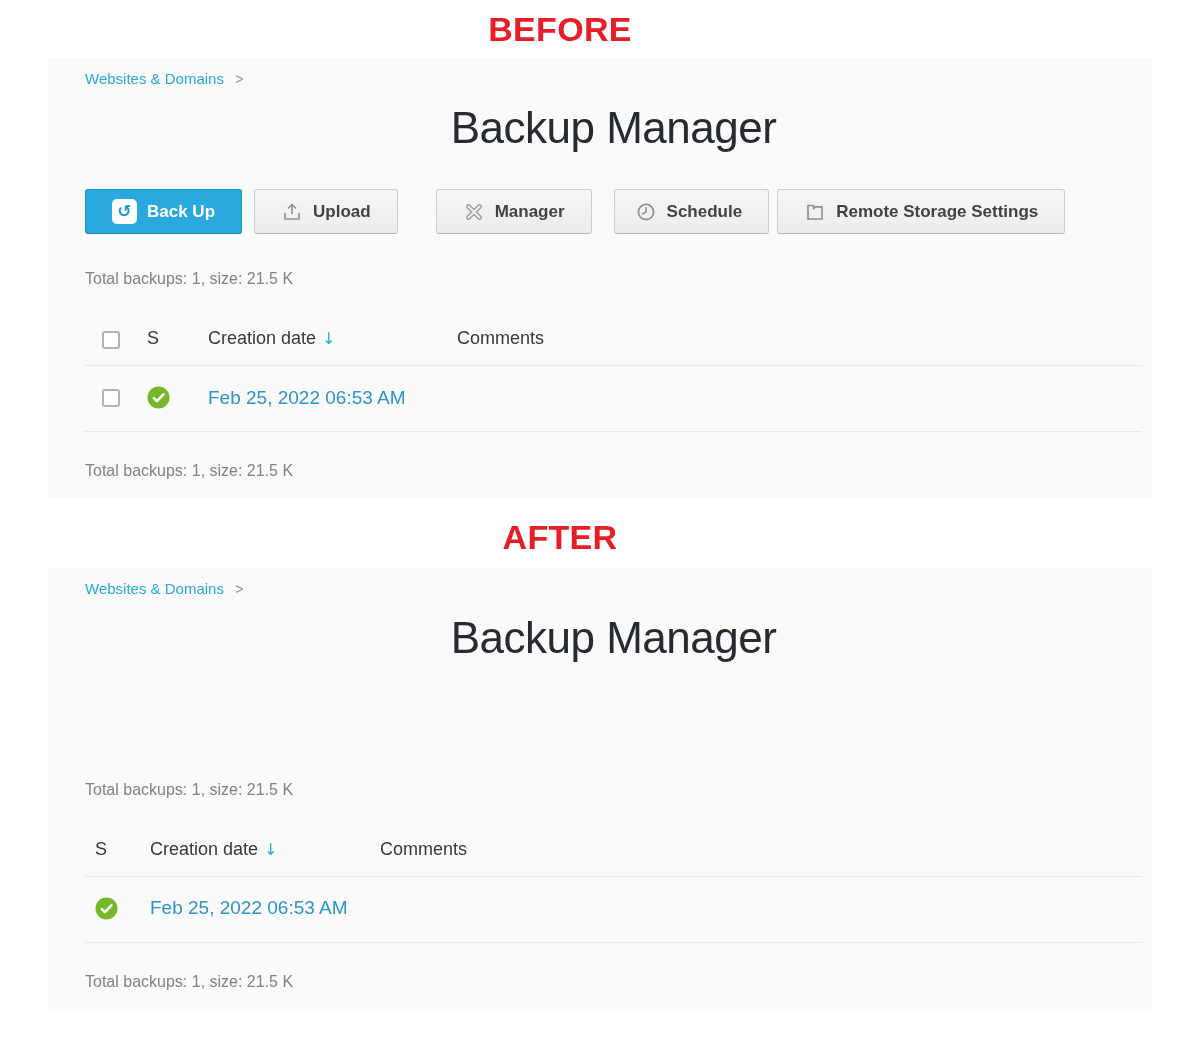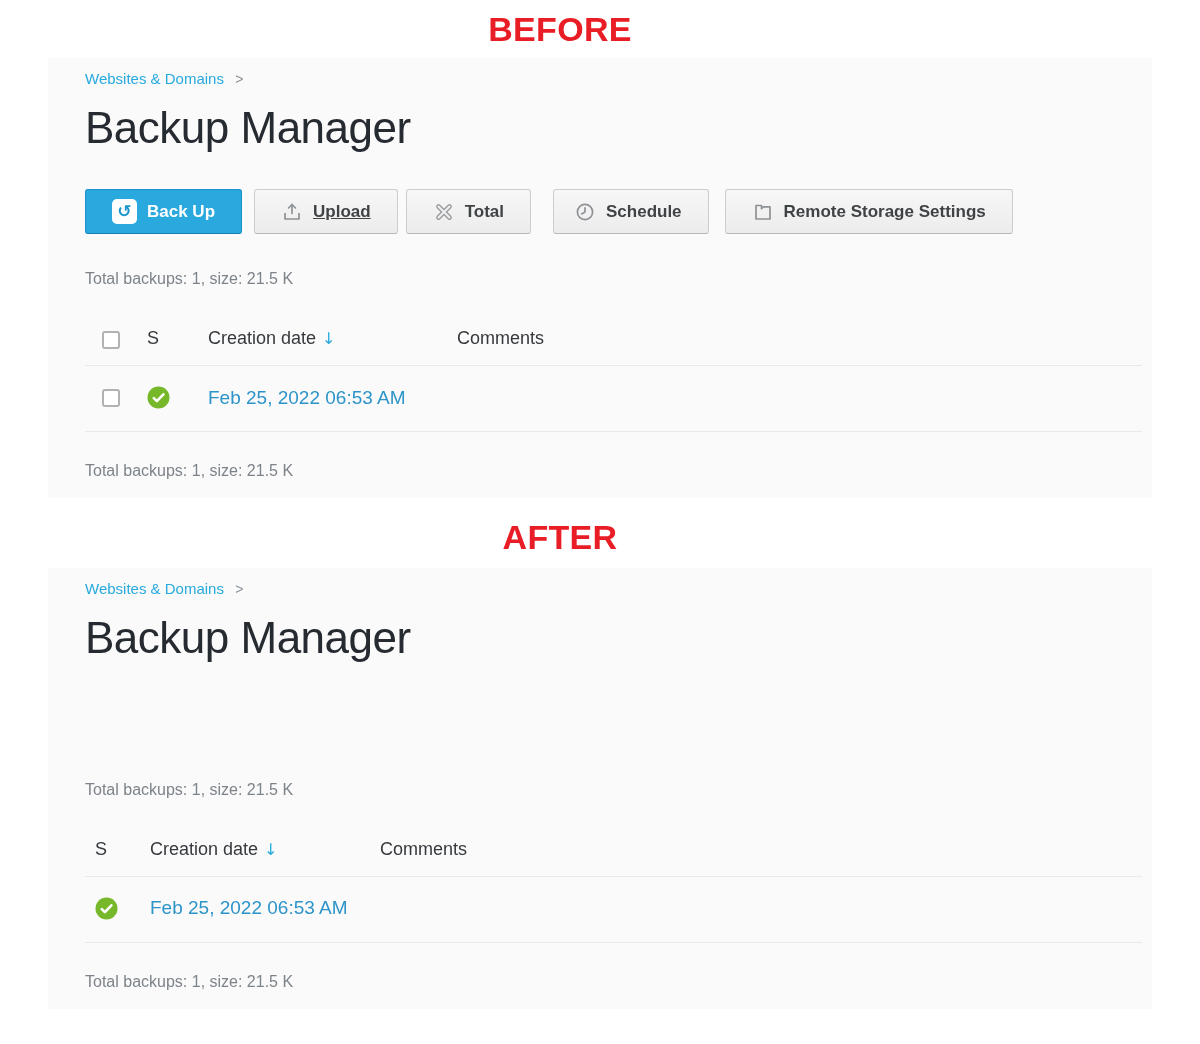--- a/index.html
+++ b/index.html
@@ -16,39 +16,39 @@
   .section-label.after { padding-top:19px; padding-bottom:2px; }
   .panel {
     width:1104px; margin-left:48px; margin-top:8px;
     background:#fafafa; padding:10px 10px 18px 37px;
   }
   .breadcrumb { font-size:15px; padding-top:2px; line-height:17px; }
   .breadcrumb .crumb-link { color:#28aade; text-decoration:none; cursor:pointer; }
   .breadcrumb .crumb-sep { color:#8a9199; margin-left:7px; font-size:14px; }
   .page-title {
     margin:15px 0 0 0; font-size:44px; font-weight:400;
-    color:#262b31; letter-spacing:-0.5px; line-height:1.15;
+    color:#262b31; letter-spacing:-0.5px; line-height:1.15;text-align:center;
   }
   .toolbar { margin-top:36px; height:45px; display:flex; align-items:stretch; }
   .toolbar-spacer { margin-top:36px; height:45px; }
   .btn {
     display:inline-flex; align-items:center; height:45px; padding:0 26px;
     font-family:"Liberation Sans", sans-serif; font-size:17px; font-weight:700;
     color:#404345; background:linear-gradient(#f7f7f7,#ececec);
     border:1px solid #cdcdcd; border-bottom-color:#b7b7b7;
     border-radius:3px; cursor:pointer; white-space:nowrap;
   }
   .btn .btn-ic { margin-right:10px; display:inline-flex; align-items:center; }
   .btn-primary {
     background:#29a9de; border-color:#1d93c6; border-bottom-color:#187fae; color:#ffffff;
   }
   .gap-sm { margin-right:12px; }
-  .gap-lg { margin-right:8px;text-decoration:underline; }
+  .gap-lg { margin-right:38px; }
   .gap-md { margin-right:22px; }
-  .gap-xs { margin-right:16px;padding-left:20px; }
+  .gap-xs { margin-right:8px;padding-left:20px; }
   .backup-chip {
     width:25px; height:25px; background:#ffffff; border-radius:5px;
     display:flex; align-items:center; justify-content:center;
     font-family:"DejaVu Sans", sans-serif; font-size:17px; font-weight:700; color:#1b95cd;
     line-height:1;
   }
   .summary { margin-top:36px; font-size:16px; color:#7d838a; line-height:18px; }
   .summary.bottom { margin-top:30px; }
   table.backup-table { width:100%; border-collapse:collapse; margin-top:26px; }
   .backup-table th {
@@ -99,21 +99,21 @@
       </span>
       <span>Upload</span>
     </button>
     <button class="btn gap-md">
       <span class="btn-ic">
         <svg width="22" height="22" viewBox="0 0 22 22" fill="none" stroke-linecap="round">
           <path d="M5.5 5.5 L16.5 16.5 M16.5 5.5 L5.5 16.5" stroke="#9a9da0" stroke-width="4.8"></path>
           <path d="M5.5 5.5 L16.5 16.5 M16.5 5.5 L5.5 16.5" stroke="#f1f1f1" stroke-width="2"></path>
         </svg>
       </span>
-      <span>Total</span>
+      <span>Manager</span>
     </button>
     <button class="btn gap-xs">
       <span class="btn-ic">
         <svg width="22" height="22" viewBox="0 0 22 22" fill="none" stroke="#8f9296" stroke-width="1.7" stroke-linecap="round" stroke-linejoin="round">
           <circle cx="11" cy="11" r="7.6"></circle>
           <path d="M11 6.8 V11 L7.6 12.9"></path>
         </svg>
       </span>
       <span>Schedule</span>
     </button>

